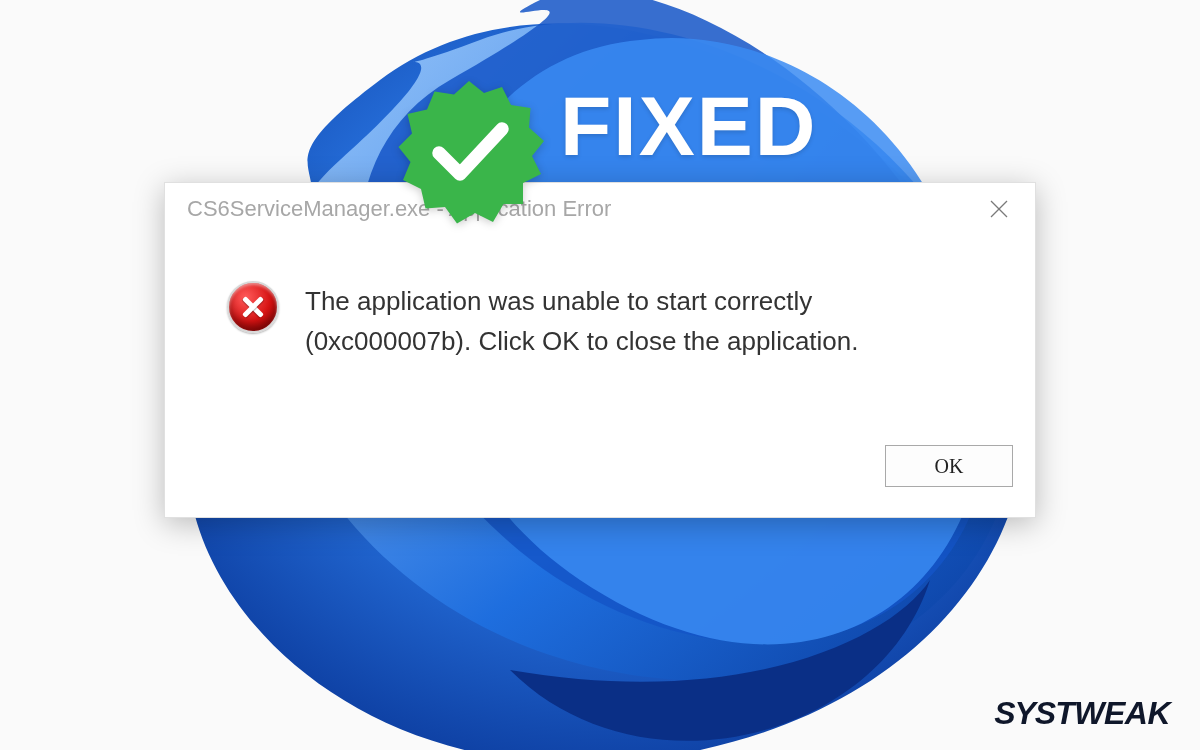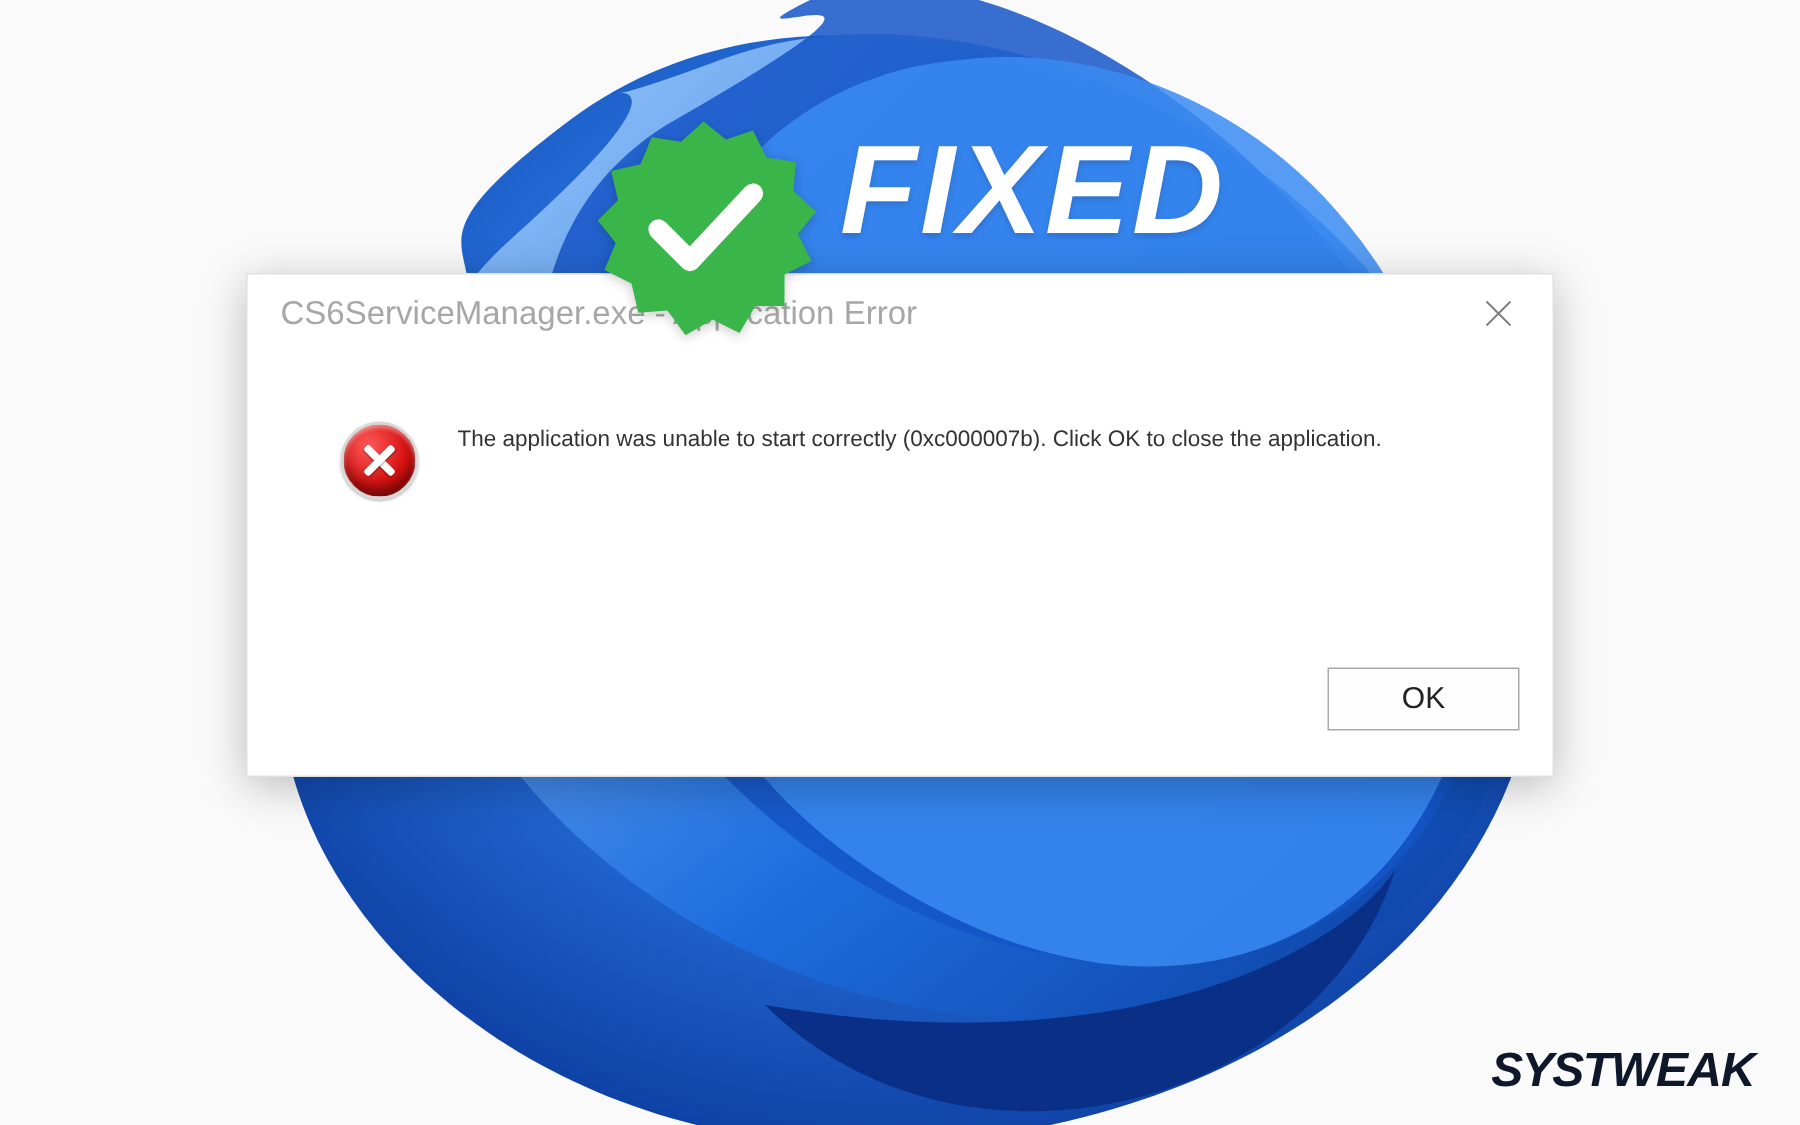--- a/index.html
+++ b/index.html
@@ -9,21 +9,20 @@
   
   .bg { position: absolute; inset: 0; background: #fafafa; overflow: hidden; }
   .bg svg { position: absolute; top: -120px; left: 50%; transform: translateX(-50%); width: 1300px; height: 1000px; }
 
   
   .fixed-label {
     position: absolute;
     top: 78px; left: 560px;
     font-size: 84px;
     font-weight: 800;
-    font-style: italic;
     color: #fff;
     letter-spacing: 2px;
     font-family: "Segoe UI", Arial, sans-serif;
     text-shadow: 0 2px 4px rgba(0,0,0,0.15);
     z-index: 4;
   }
 
   
   .badge {
     position: absolute;
@@ -83,42 +82,42 @@
     left: 50%; top: 50%;
     width: 26px; height: 5px;
     background: #fff;
     border-radius: 2px;
     box-shadow: 0 1px 1px rgba(0,0,0,0.25);
   }
   .err-icon::before { transform: translate(-50%,-50%) rotate(45deg); }
   .err-icon::after  { transform: translate(-50%,-50%) rotate(-45deg); }
 
   .msg {
-    font-size: 15px;
+    font-size: 26px;
     line-height: 1.55;
     color: #333;
     max-width: 680px;
   }
 
   .footer {
     height: 84px;
     display: flex;
     justify-content: flex-end;
     align-items: center;
     padding: 0 22px 18px 0;
   }
   .ok-btn {
     min-width: 128px;
     height: 42px;
     border: 1px solid #a9a9a9;
     background: #fdfdfd;
     font-size: 20px;
     color: #222;
     cursor: pointer;
-    font-family: Liberation Sans, sans-serif;
+    font-family: Liberation Serif, serif;
   }
 
   
   .brand {
     position: absolute;
     right: 30px; bottom: 18px;
     font-size: 32px;
     font-weight: 900;
     font-style: italic;
     color: #0f172a;

